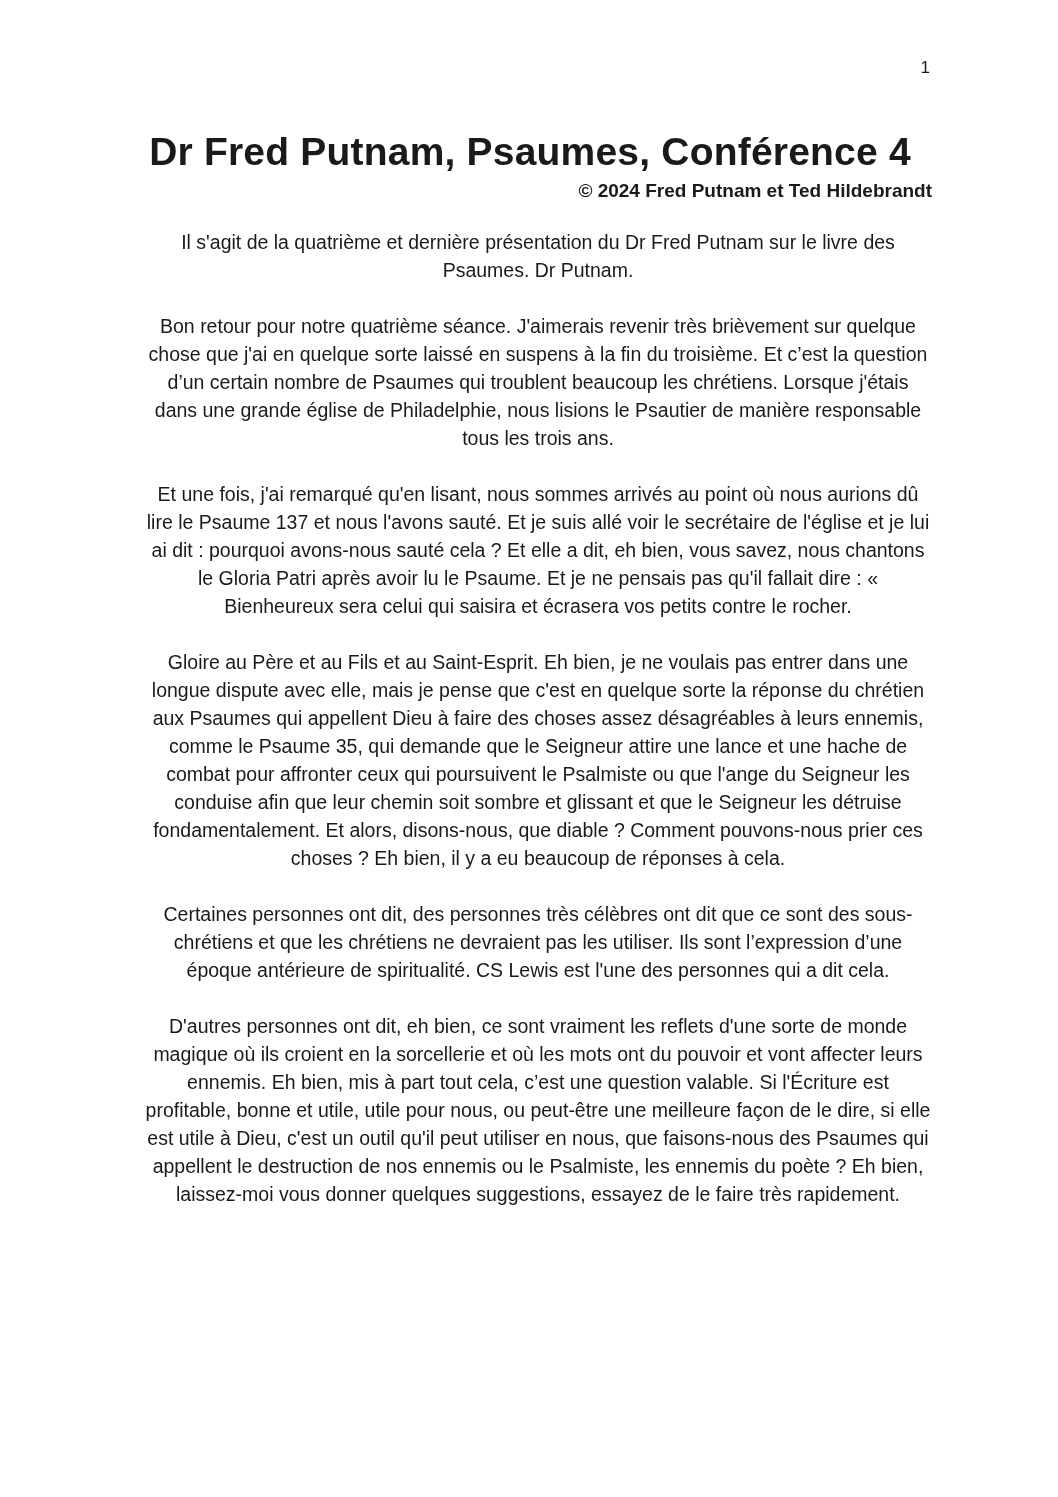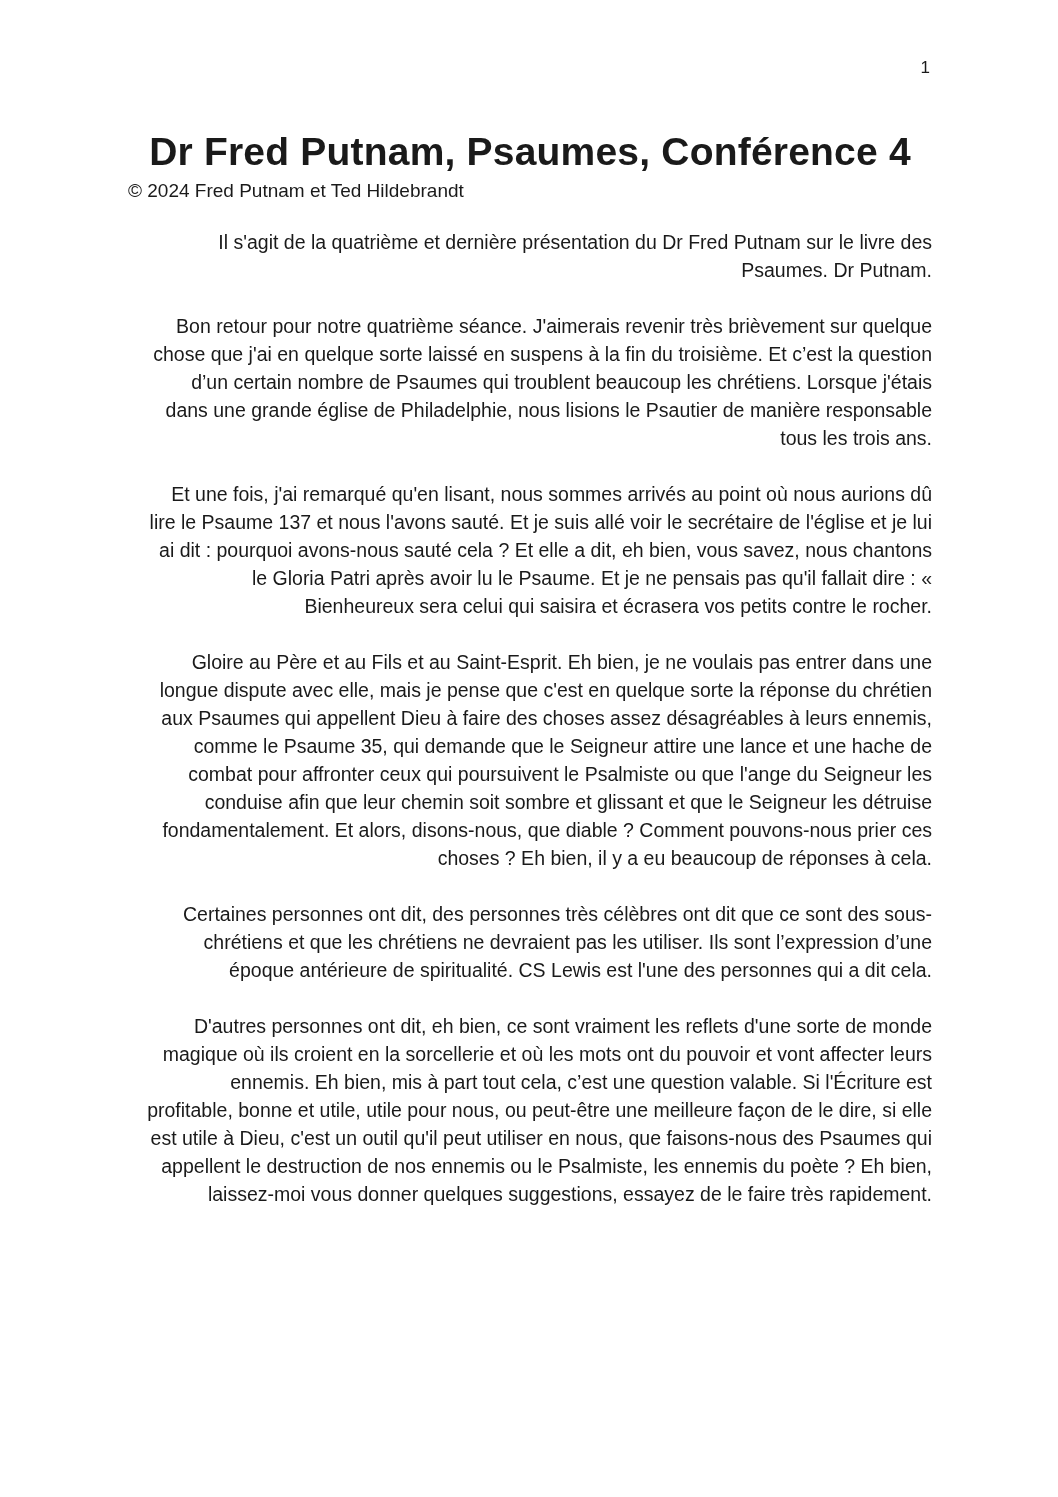--- a/index.html
+++ b/index.html
@@ -31,29 +31,30 @@
     right: 126px;
   }
   .doc-title {
     text-align: center;
     font-size: 39px;
     font-weight: bold;
     margin: 0 0 6px 0;
     letter-spacing: 0.2px;
   }
   .doc-subtitle {
-    text-align: left;
+    text-align: right;
     font-size: 19px;
     margin: 0 0 26px 0;
+    font-weight: bold;
   }
   .body-text p {
     font-size: 19.5px;
     line-height: 28px;
     margin: 0 0 28px 16px;
-    text-align: right;
+    text-align: center;
   }
 </style>
 </head>
 <body>
 
 <div class="page">
 
   <div class="page-number">1</div>
 
   <div class="content">

